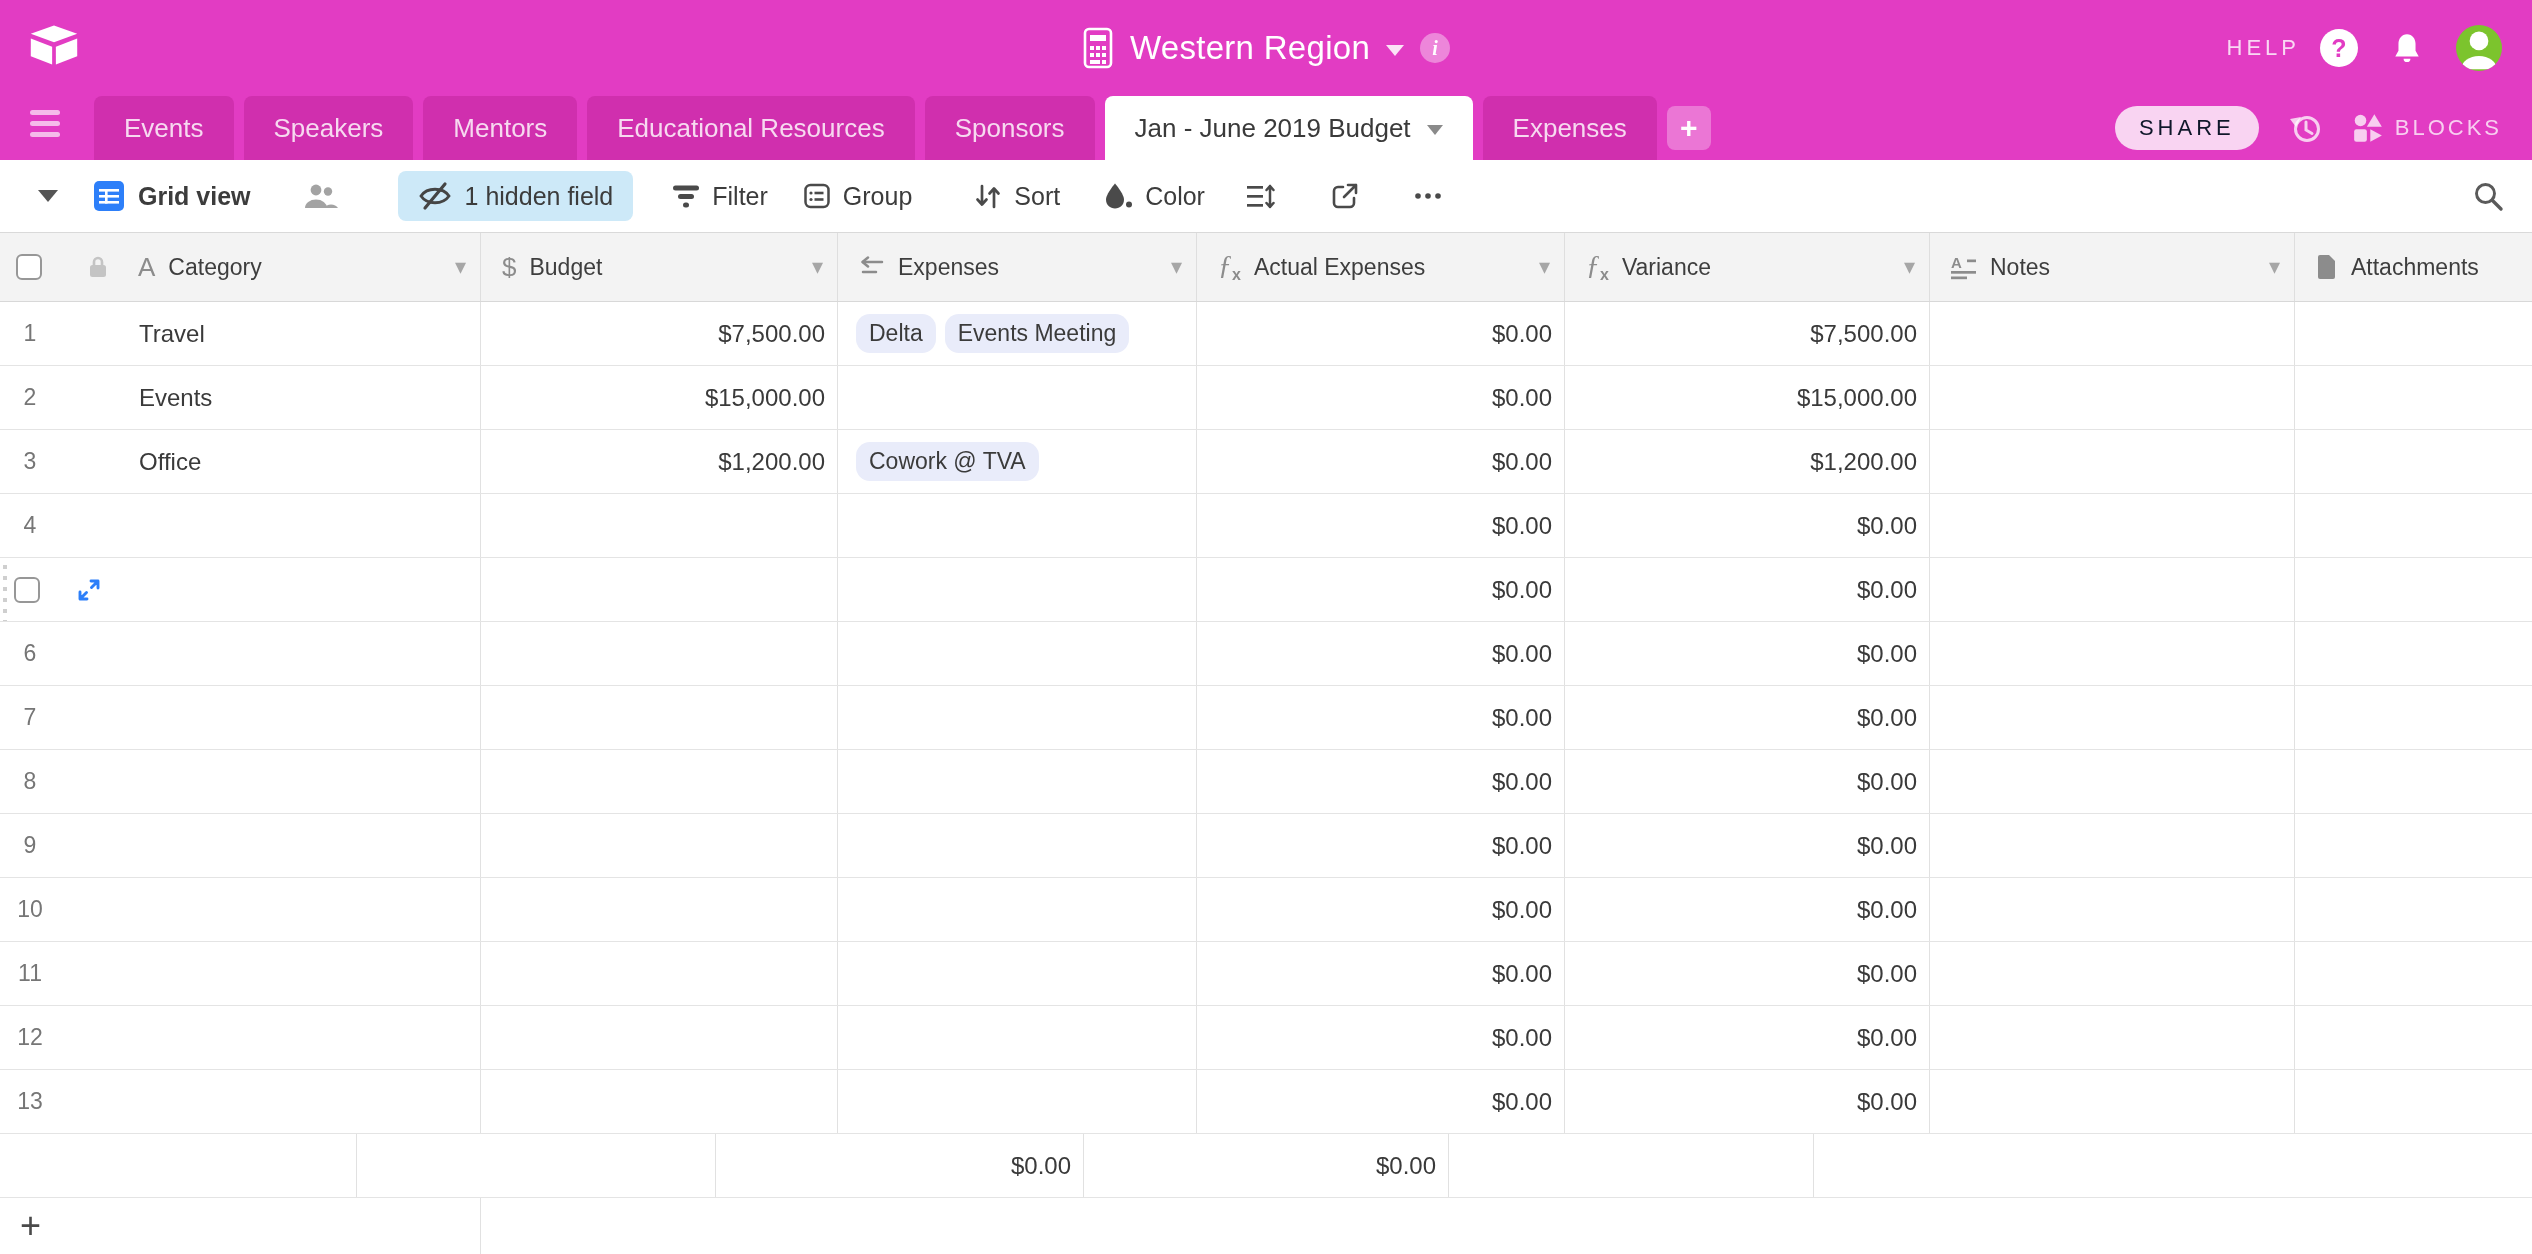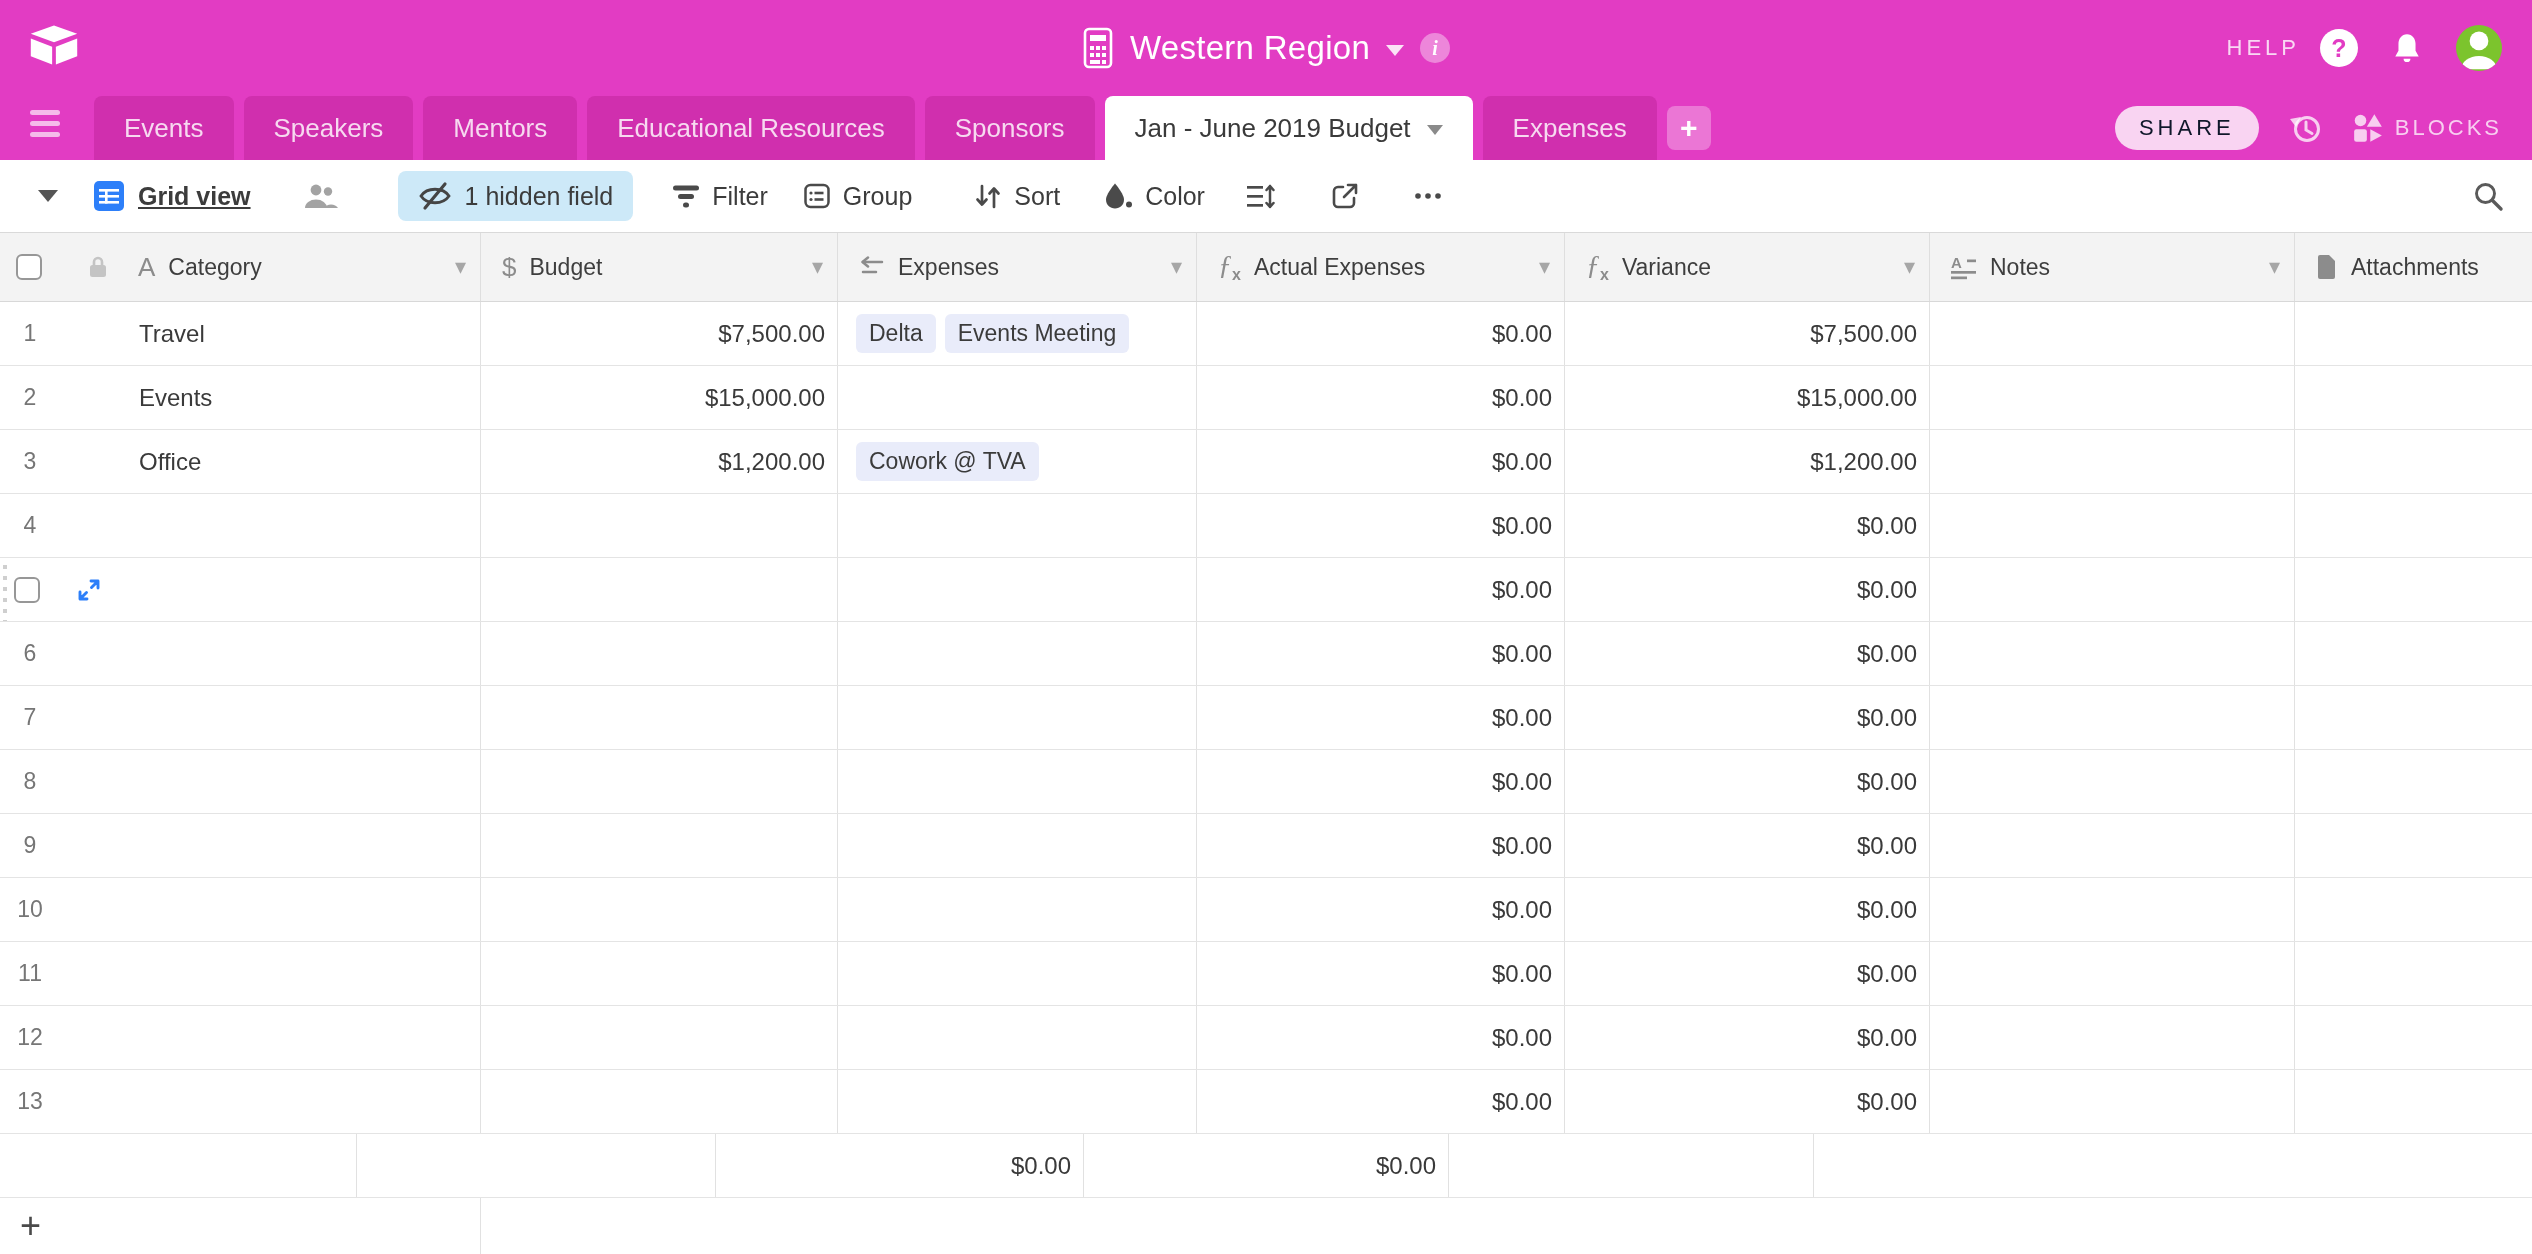--- a/index.html
+++ b/index.html
@@ -43,21 +43,21 @@
   .tab-right { position:absolute; right:30px; top:0; height:64px; display:flex; align-items:center; gap:30px; }
   .share-pill { background:rgba(255,255,255,.78); color:#0f172a; font-size:22px; letter-spacing:4px;
                 padding:9px 24px; border-radius:999px; cursor:pointer; }
   .blocks-group { display:flex; align-items:center; gap:12px; color:rgba(255,255,255,.75);
                   font-size:22px; letter-spacing:3px; cursor:pointer; }
 
   
   .toolbar { position:relative; height:73px; background:#fff; border-bottom:1px solid #D9D9D9;
              display:flex; align-items:center; padding-left:38px; }
   .tool-label { font-size:25px; color:#3C3C3C; }
-  .viewname { font-weight:700; margin-left:14px;text-decoration:underline; }
+  .viewname { font-weight:700; margin-left:14px; }
   .collapse-caret { width:0; height:0; border-left:10px solid transparent; border-right:10px solid transparent;
                     border-top:12px solid #555; cursor:pointer; }
   .gridicon { margin-left:36px; cursor:pointer; display:flex; }
   .peopleicon { margin-left:52px; cursor:pointer; display:flex; }
   .hidden-pill { margin-left:59px; background:var(--hidden-pill,#CDE9F8); border-radius:8px;
                  height:50px; padding:0 20px; display:flex; align-items:center; gap:13px; cursor:pointer; }
   .tbtn { display:flex; align-items:center; gap:12px; cursor:pointer; }
   .tbtn-filter { margin-left:39px; } .tbtn-group { margin-left:35px; } .tbtn-sort { margin-left:62px; }
   .tbtn-color { margin-left:43px; }
   .ticon { margin-left:40px; cursor:pointer; display:flex; }
@@ -84,21 +84,21 @@
   .fxsub { font-size:16px; font-weight:700; color:#8C8C8C; vertical-align:sub; }
 
   .trow { display:flex; height:64px; background:#fff; border-bottom:1px solid #E4E4E4; }
   .tcell { border-right:1px solid #E1E1E1; height:100%; display:flex; align-items:center;
            overflow:hidden; position:relative; }
   .tcell:last-child { border-right:none; }
   .rownum { position:absolute; left:10px; width:40px; text-align:center; font-size:23px; color:#767676; }
   .primary-text { padding-left:139px; font-size:24px; color:#3A3A3A; }
   .money { justify-content:flex-end; padding-right:12px; font-size:24px; color:#3A3A3A; }
   .chips { padding-left:18px; gap:9px; }
-  .chip { background:var(--chip,#E9ECFA); border-radius:6px; padding:6px 13px; font-size:23px;
+  .chip { background:var(--chip,#E9ECFA); border-radius:14px; padding:6px 13px; font-size:23px;
           color:#3B3B3B; white-space:nowrap; cursor:pointer; }
   .dragdots { position:absolute; left:3px; top:7px; display:flex; flex-direction:column; gap:7px; }
   .dragdots span { width:4px; height:4px; background:#CFCFCF; }
   .rowcbx { position:absolute; left:14px; top:19px; }
   .expand { position:absolute; left:76px; top:19px; cursor:pointer; display:flex; }
 
   .addrow { height:56px; display:flex; background:#fff; }
   .addrow .left { width:481px; border-right:1px solid #E1E1E1; display:flex; align-items:center; }
   .plus { margin-left:20px; font-size:36px; color:#4A4A4A; font-weight:500; line-height:1; cursor:pointer; }
 </style>

